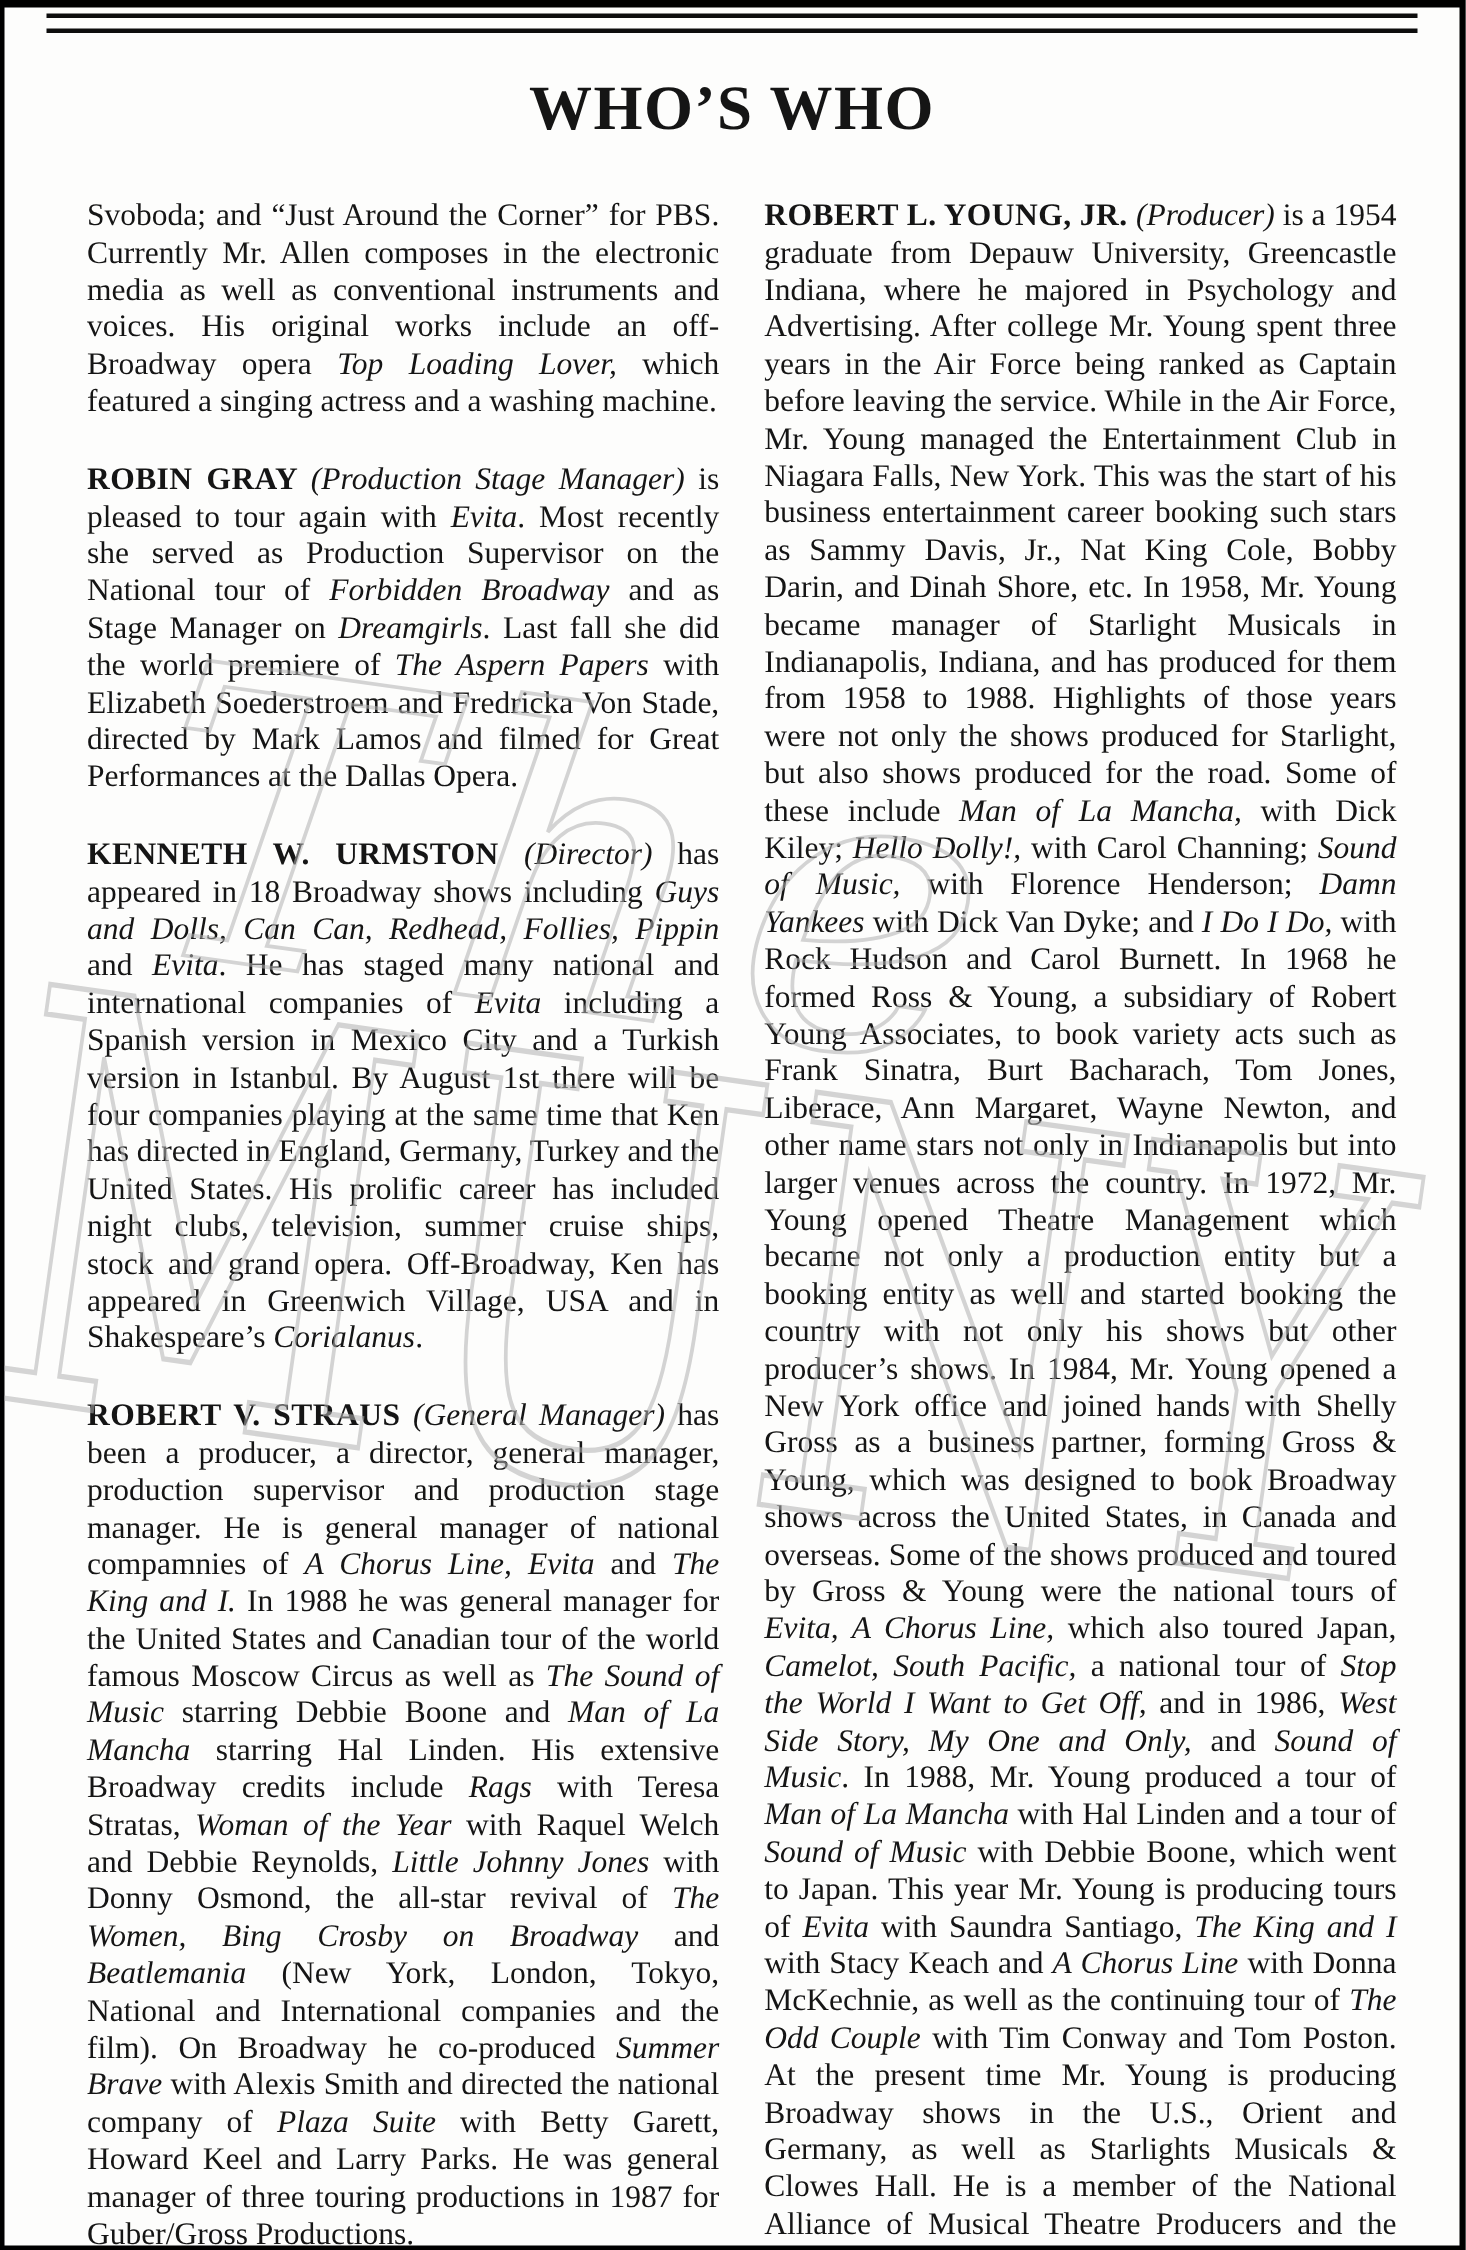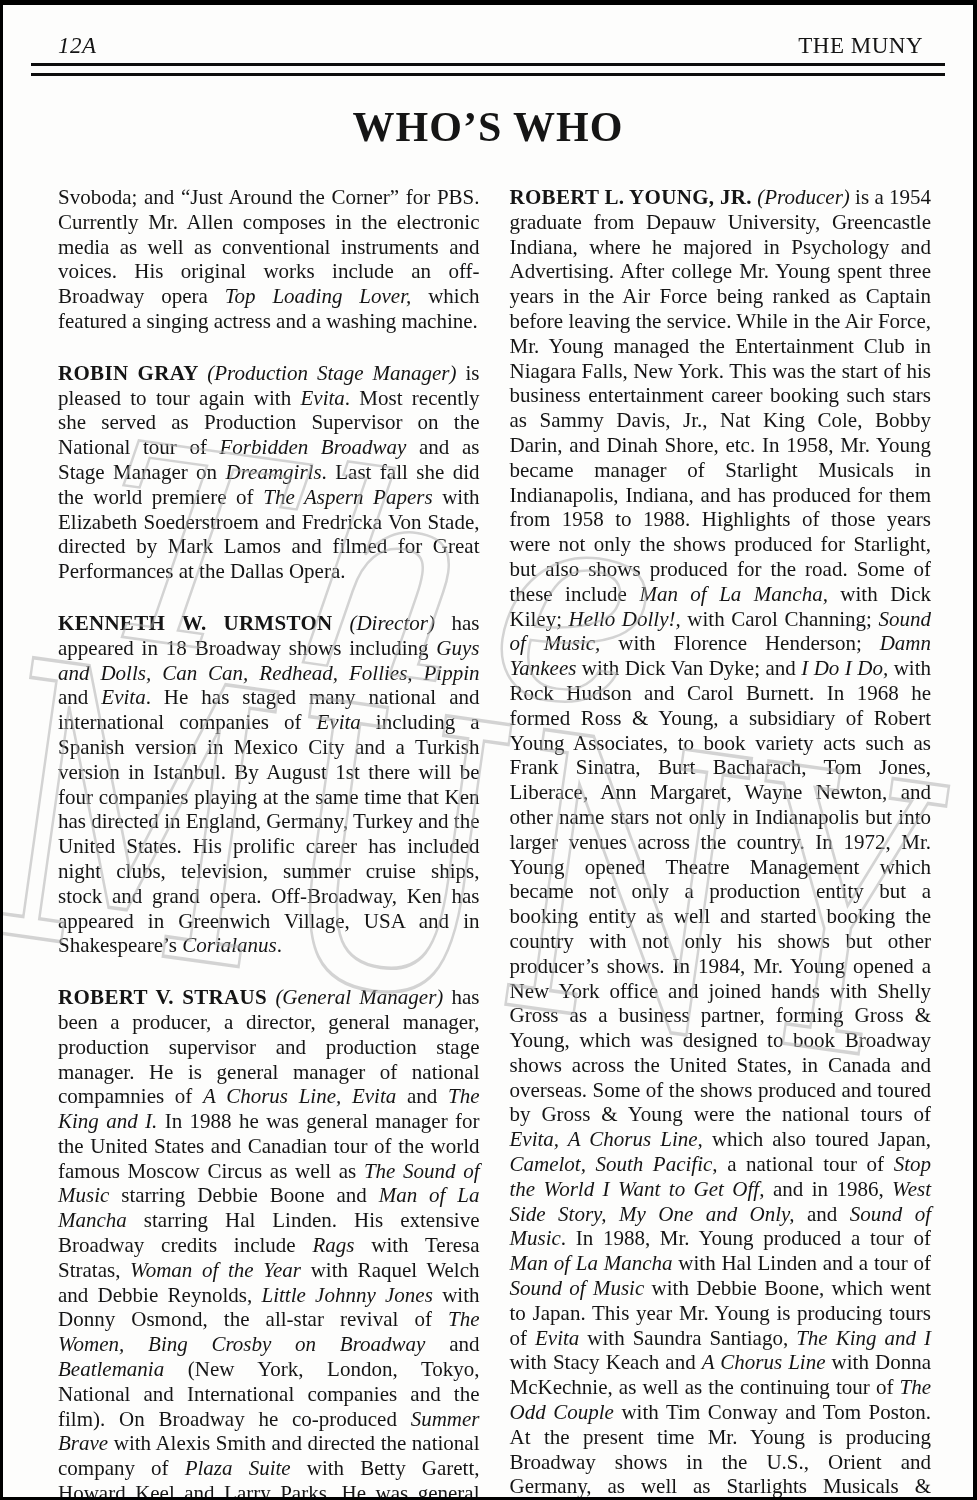--- a/index.html
+++ b/index.html
@@ -82,24 +82,20 @@
     transform:scaleY(1.42);
     transform-origin:center top;
     margin-top:-6px;
   }
 </style>
 </head>
 <body>
 
 <div class="page">
 
-  <div class="header">
-    <span class="page-num">12A</span>
-    <span class="pub-name">THE MUNY</span>
-  </div>
 
   <div class="double-rule"></div>
 
   <div class="page-title">WHO’S WHO</div>
 
   <div class="watermark" aria-hidden="true">
     <div class="wm-line1">The</div>
     <div class="wm-line2">MUNY</div>
   </div>
 

